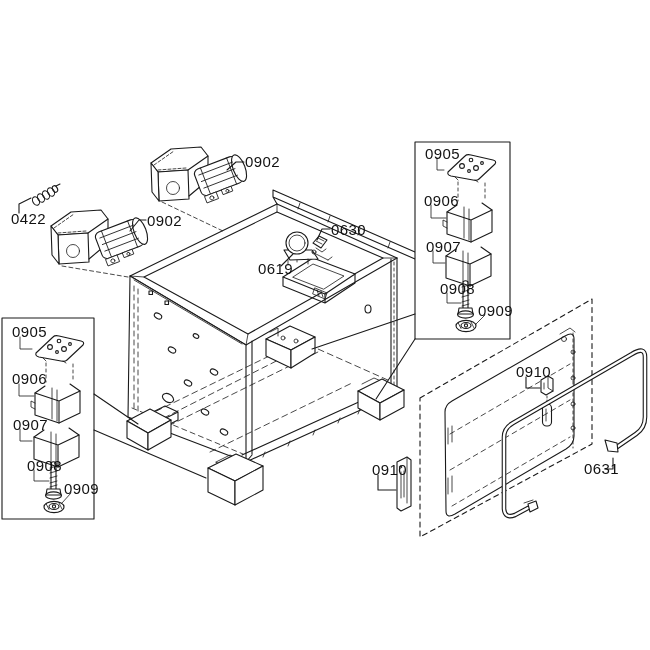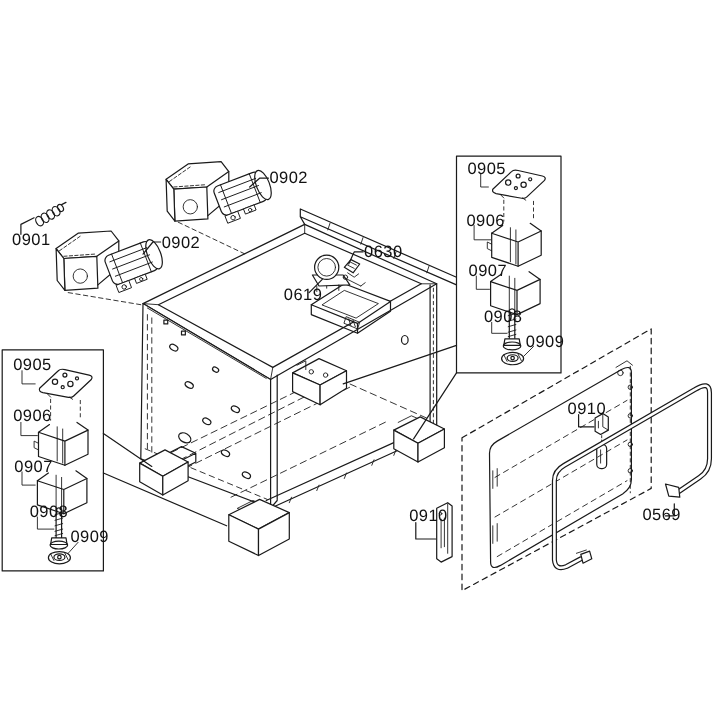--- a/index.html
+++ b/index.html
@@ -235,34 +235,34 @@
     <path d="M244,162 H236 L227,170"></path>
     <path d="M146,220 H139 L130,231"></path>
     <path d="M281,266 L293,254"></path>
     <path d="M330,229 H322 L317,240"></path>
     <path d="M526,377 V388 H540"></path>
     <path d="M378,475 V490 H396"></path>
     <path d="M605,469 H613 V458"></path>
   </g>
 </svg>
 
-<div class="lbl" style="left:11px;top:214px">0901</div>
+<div class="lbl" style="left:11px;top:214px">0422</div>
 <div class="lbl" style="left:245px;top:157px">0902</div>
 <div class="lbl" style="left:147px;top:216px">0902</div>
 <div class="lbl" style="left:258px;top:264px">0619</div>
 <div class="lbl" style="left:331px;top:225px">0630</div>
 
 <div class="lbl" style="left:425px;top:149px">0905</div>
 <div class="lbl" style="left:424px;top:196px">0906</div>
 <div class="lbl" style="left:426px;top:242px">0907</div>
 <div class="lbl" style="left:440px;top:284px">0908</div>
 <div class="lbl" style="left:478px;top:306px">0909</div>
 
 <div class="lbl" style="left:12px;top:327px">0905</div>
 <div class="lbl" style="left:12px;top:374px">0906</div>
 <div class="lbl" style="left:13px;top:420px">0907</div>
 <div class="lbl" style="left:27px;top:461px">0908</div>
 <div class="lbl" style="left:64px;top:484px">0909</div>
 
 <div class="lbl" style="left:516px;top:367px">0910</div>
 <div class="lbl" style="left:372px;top:465px">0910</div>
-<div class="lbl" style="left:584px;top:464px">0569</div>
+<div class="lbl" style="left:584px;top:464px">0631</div>
 </div>
 
 </body></html>

